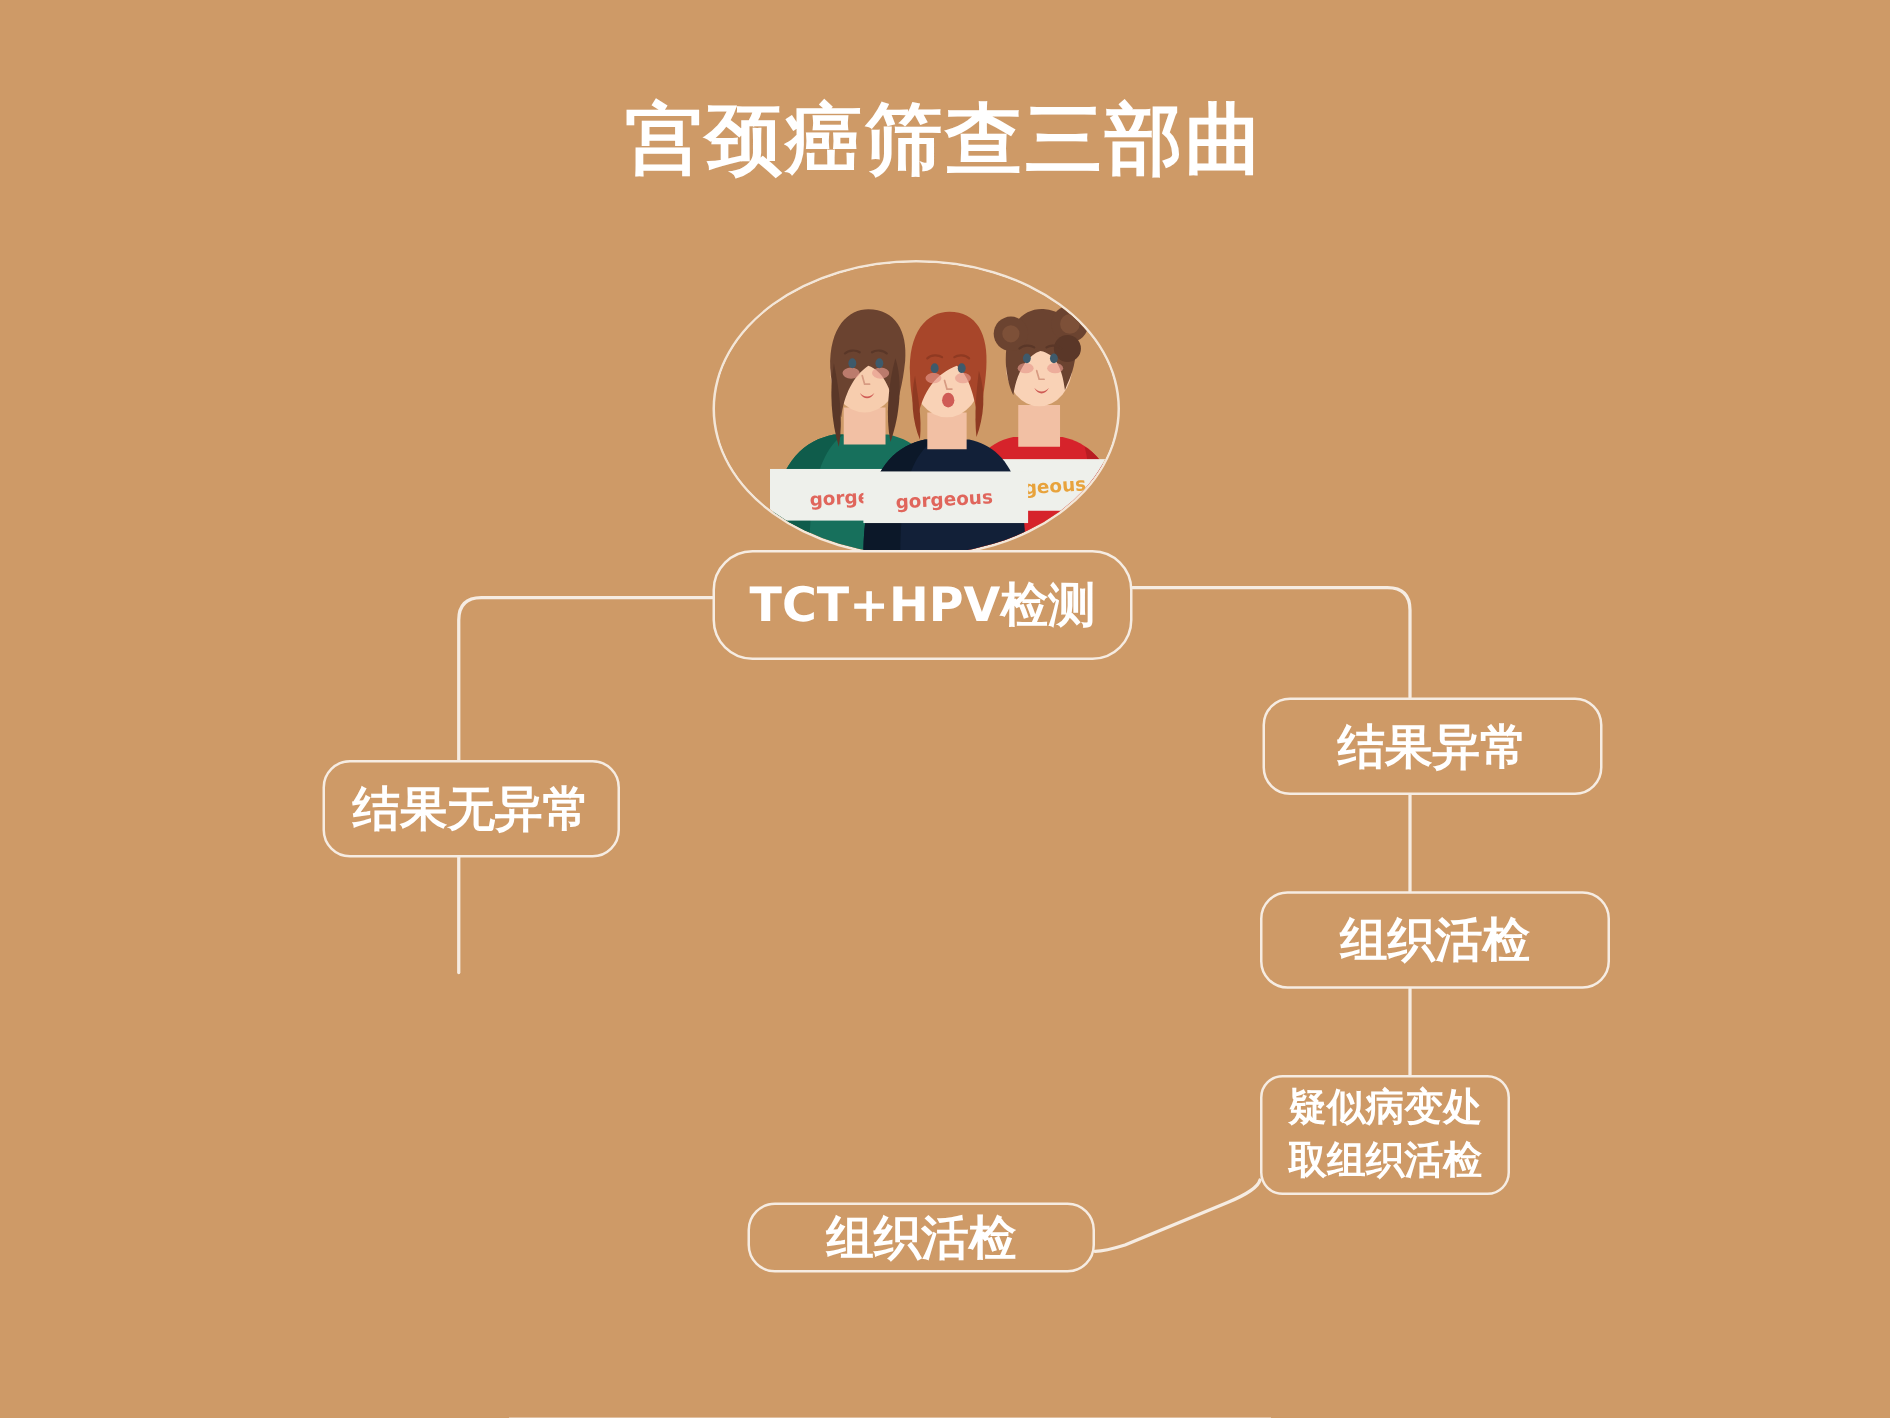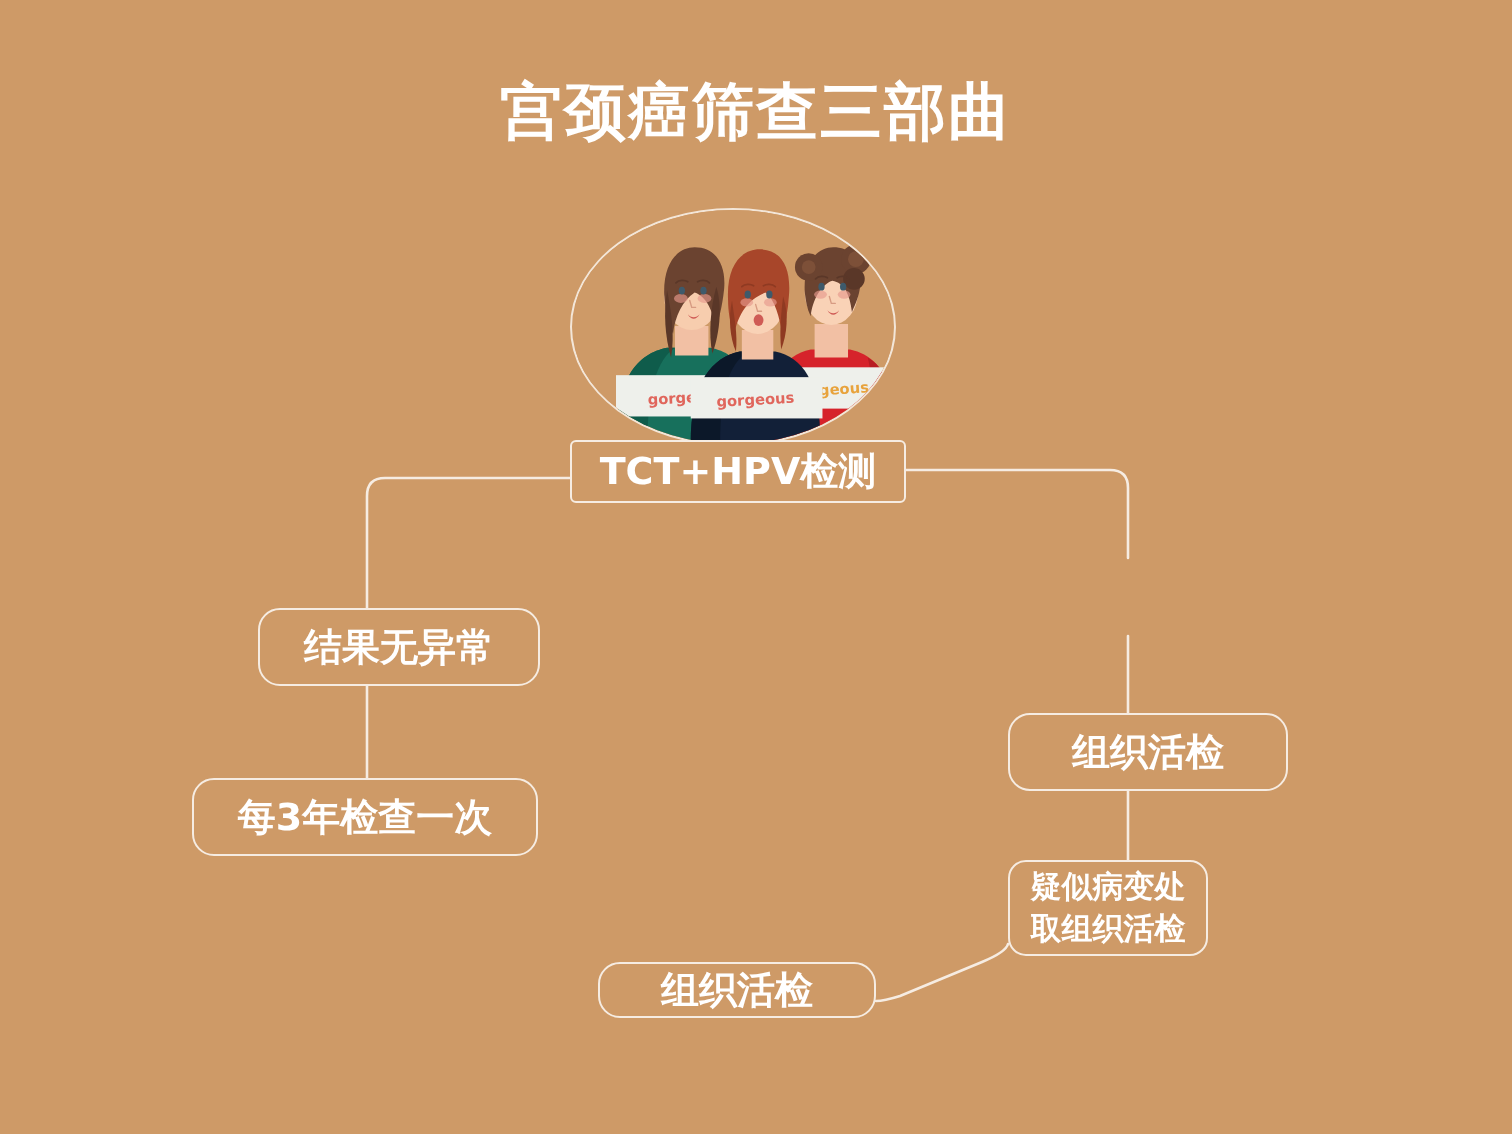--- a/index.html
+++ b/index.html
@@ -91,30 +91,30 @@
     justify-content: center;
     text-align: center;
     line-height: 1.18;
     white-space: pre-line;
   }
 
   #node-root {
     left: 570px;
     top: 440px;
     width: 336px;
-    height: 63px;
-    font-size: 38px;
-    border-radius: 6px;
+    height: 88px;
+    font-size: 38px;
+    border-radius: 32px;
     background: #ce9a67;
     z-index: 4;
   }
   #node-normal {
     left: 258px;
     top: 608px;
-    width: 282px;
+    width: 238px;
     height: 78px;
     font-size: 38px;
   }
   #node-every3y {
     left: 192px;
     top: 778px;
     width: 346px;
     height: 78px;
     font-size: 38px;
   }
@@ -244,19 +244,19 @@
 
     <path d="M1128 636 L1128 713"></path>
 
     <path d="M1128 791 L1128 860"></path>
 
     <path d="M1008 944 Q1006 952 982 962 L900 996 Q884 1001 876 1001"></path>
   </svg>
 
   <div class="node" id="node-root">TCT+HPV检测</div>
   <div class="node" id="node-normal">结果无异常</div>
-  <div class="node" id="node-every3y">每3年检查一次</div>
+  <div class="node" id="node-abnormal">结果异常</div>
   <div class="node" id="node-colposcopy">组织活检</div>
   <div class="node" id="node-suspect">疑似病变处
 取组织活检</div>
   <div class="node" id="node-biopsy">组织活检</div>
 
 </div>
 
 </body></html>

